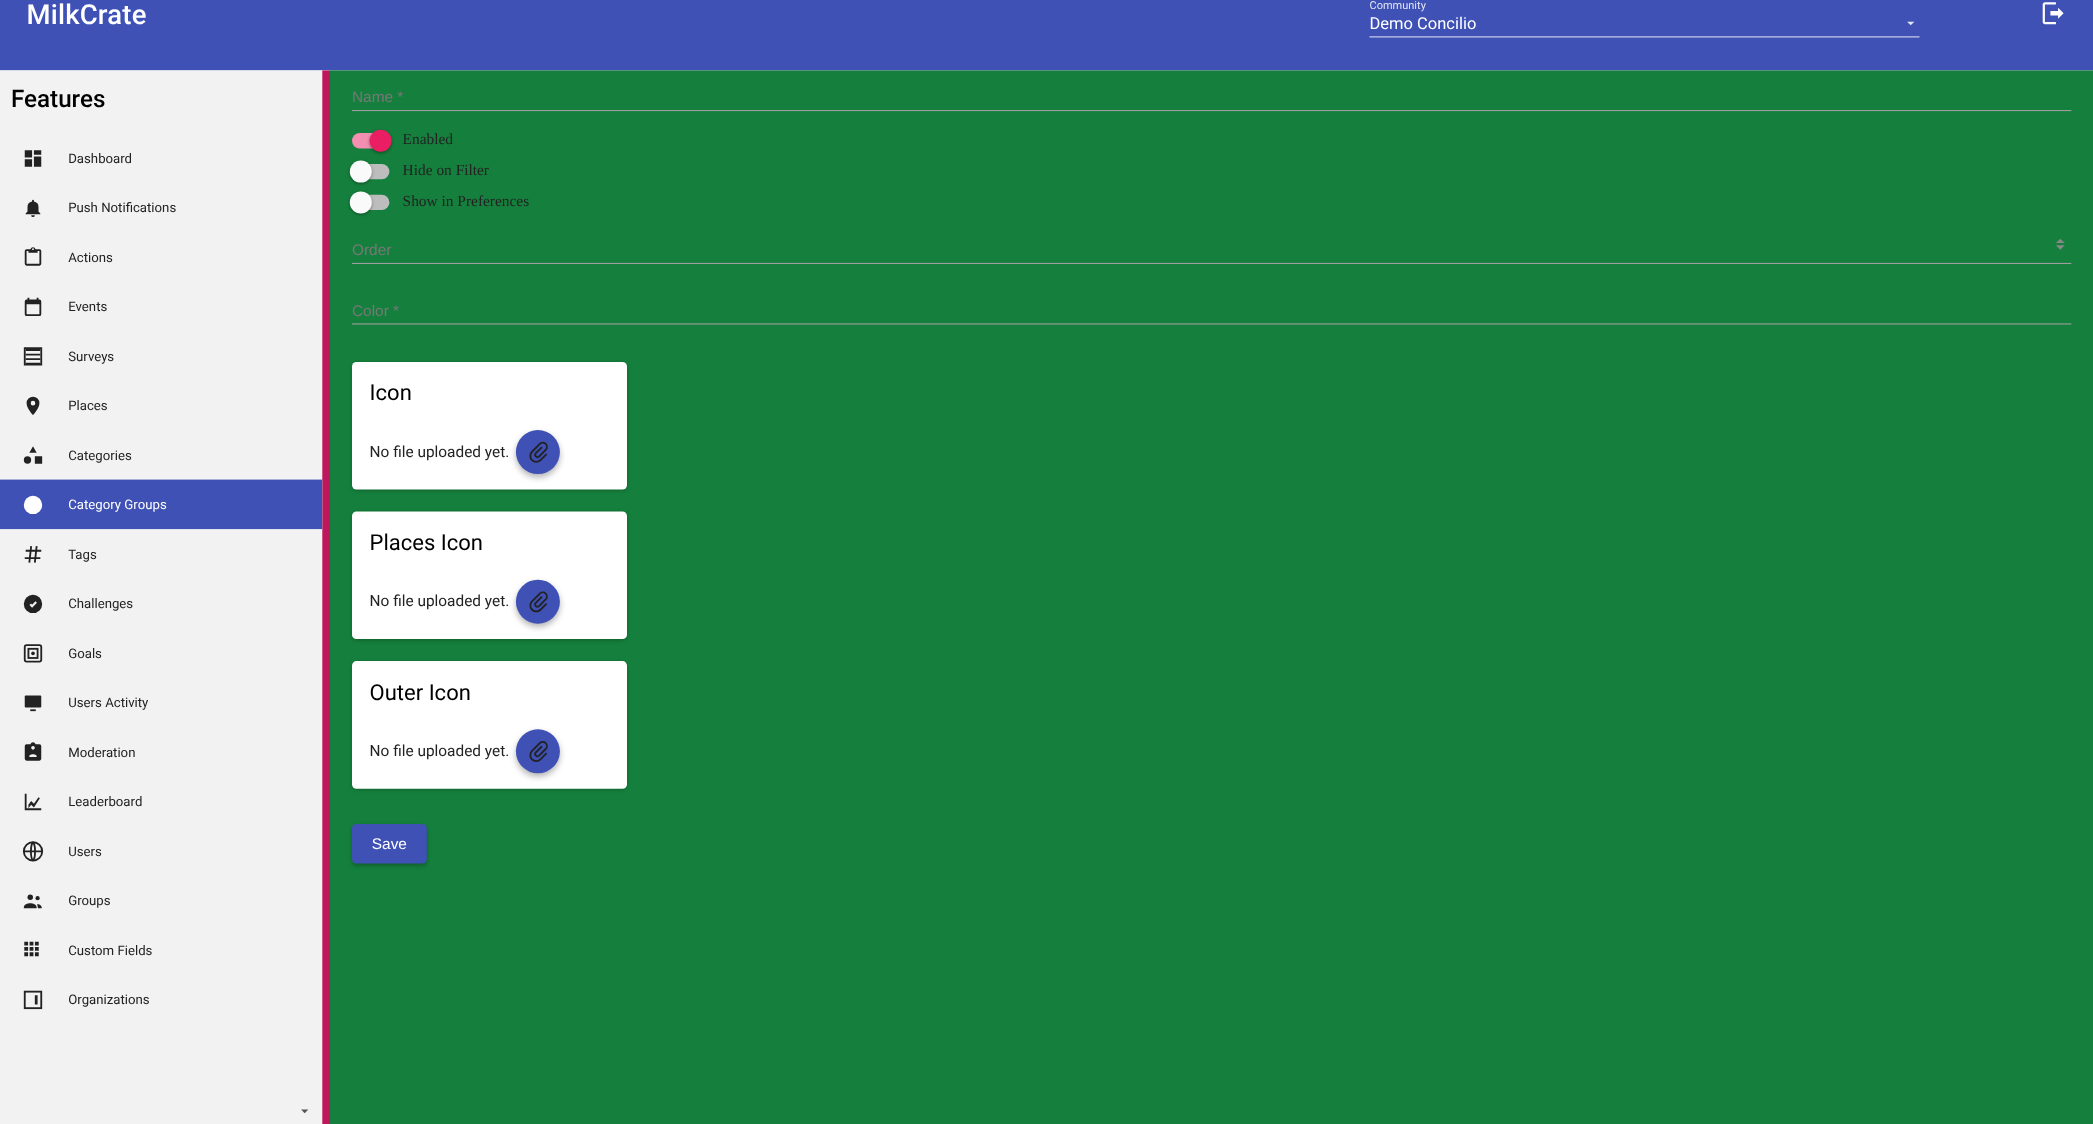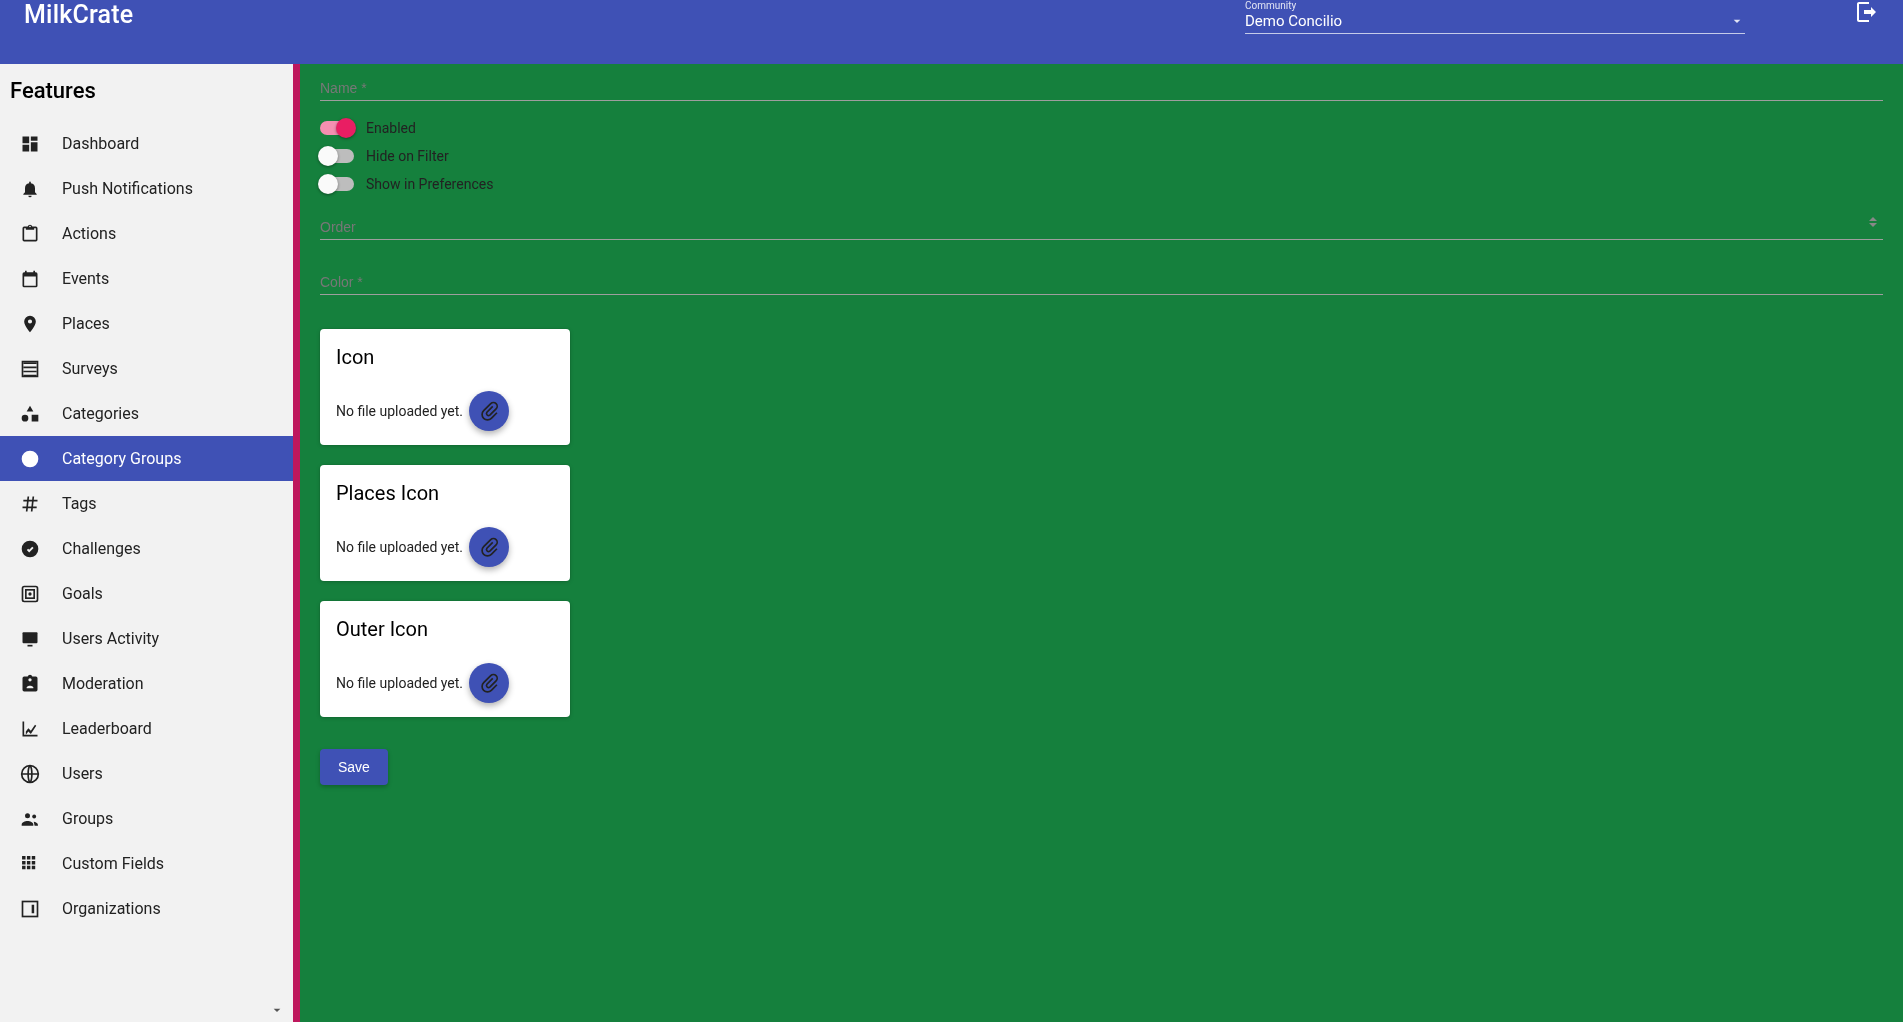--- a/index.html
+++ b/index.html
@@ -48,21 +48,21 @@
   .sidebar-title {
     font-size:22px; font-weight:500;
     padding:14px 10px 18px;
     color:#000;
   }
   .nav { list-style:none; overflow-y:auto; }
   .nav-item {
     display:flex; align-items:center;
     height:45px;
     padding:0 20px;
-    font-size:16px;
+    font-size:12px;
     color:#222;
     cursor:pointer;
     gap:22px;
   }
   .nav-item.active { background:#3f51b5; color:#fff; }
   .nav-item svg { width:20px; height:20px; fill:currentColor; flex-shrink:0; }
   .scroll-hint {
     position:absolute; bottom:4px; right:8px;
     width:16px; height:16px; fill:#555;
   }
@@ -190,29 +190,29 @@
           <span>Actions</span>
         </li>
         <li class="nav-item">
           <svg viewBox="0 0 24 24">
             <use href="#i-calendar"></use>
           </svg>
           <span>Events</span>
         </li>
         <li class="nav-item">
           <svg viewBox="0 0 24 24">
+            <use href="#i-list"></use>
+          </svg>
+          <span>Surveys</span>
+        </li>
+        <li class="nav-item">
+          <svg viewBox="0 0 24 24">
             <use href="#i-pin"></use>
           </svg>
           <span>Places</span>
-        </li>
-        <li class="nav-item">
-          <svg viewBox="0 0 24 24">
-            <use href="#i-list"></use>
-          </svg>
-          <span>Surveys</span>
         </li>
         <li class="nav-item">
           <svg viewBox="0 0 24 24">
             <use href="#i-shapes"></use>
           </svg>
           <span>Categories</span>
         </li>
         <li class="nav-item active">
           <svg viewBox="0 0 24 24">
             <use href="#i-circle-dots"></use>
@@ -284,21 +284,21 @@
         <path d="M7 10l5 5 5-5z"></path>
       </svg>
   </aside>
 
   <section class="content">
 
     <div class="field">
       <input class="text-input" type="text" placeholder="Name *" style="">
     </div>
 
-    <div style="margin-top:14px; display:flex; flex-direction:column; gap:2px;">
+    <div style="margin-top:14px; display:flex; flex-direction:column; gap:2px;font-family:Liberation Serif, serif;">
       <div class="toggle-row">
         <div class="toggle on"></div>
         <span>Enabled</span>
       </div>
       <div class="toggle-row">
         <div class="toggle"></div>
         <span>Hide on Filter</span>
       </div>
       <div class="toggle-row">
         <div class="toggle"></div>

